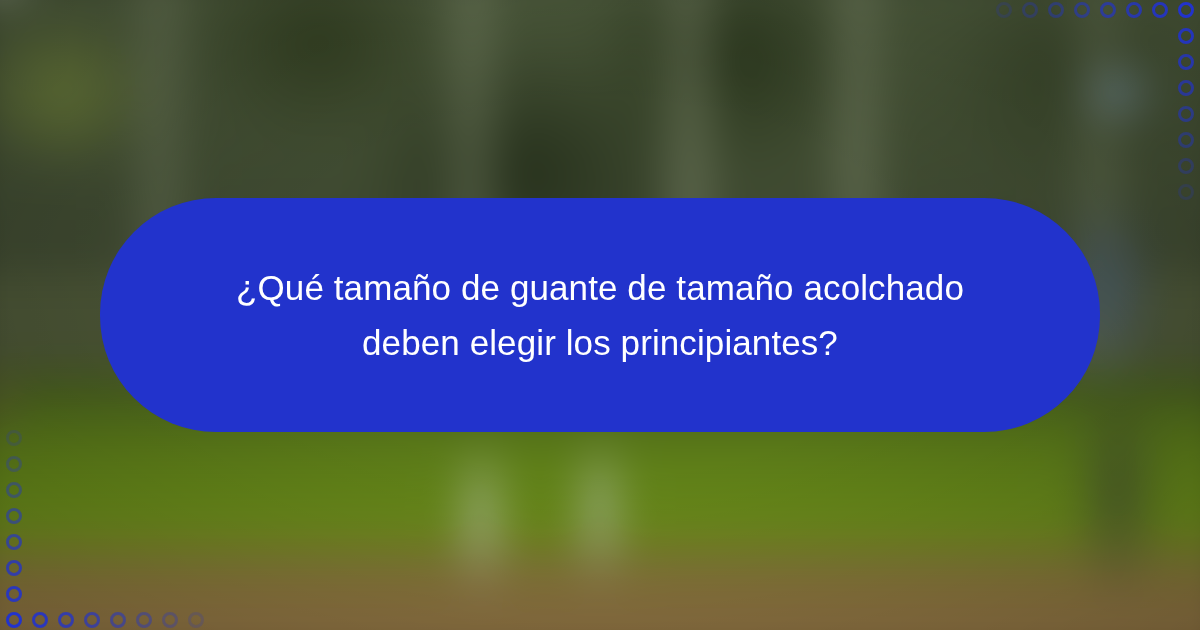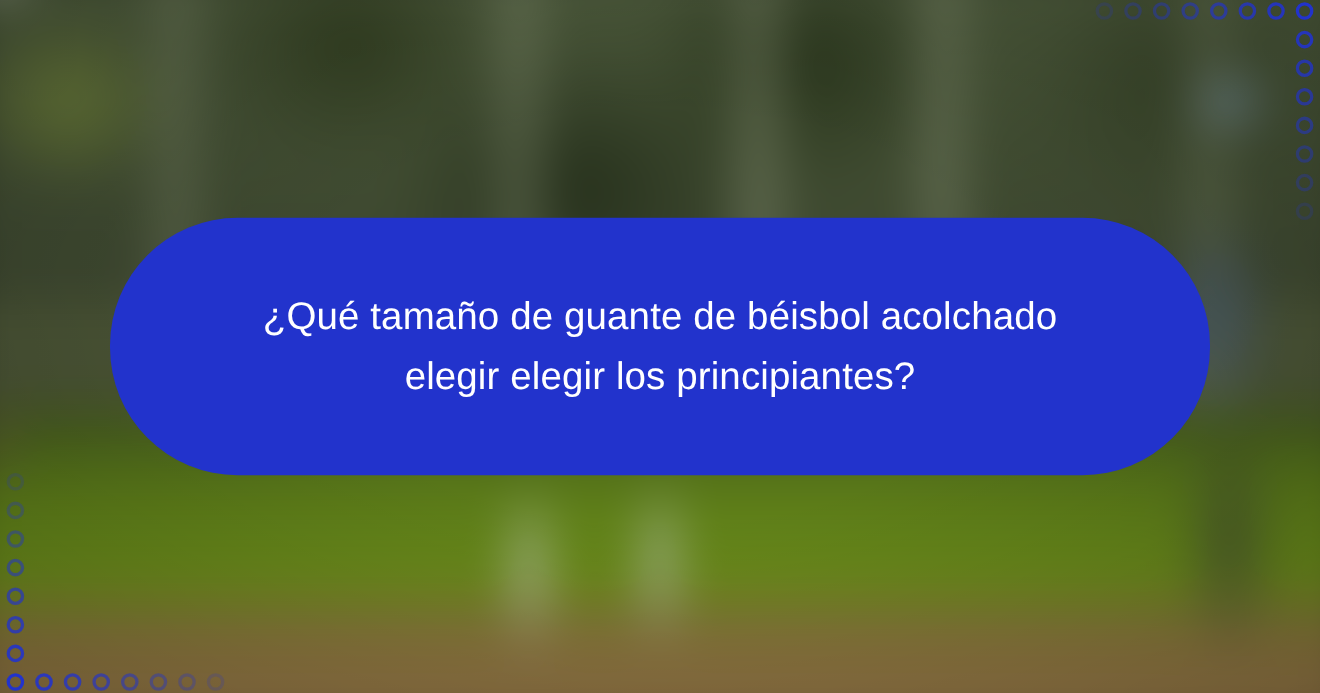--- a/index.html
+++ b/index.html
@@ -218,16 +218,16 @@
       <div class="dot" style="left: 6px; top: 586px; opacity: 0.885; border-color: rgb(34, 51, 204);"></div>
       <div class="dot" style="left: 6px; top: 560px; opacity: 0.77; border-color: rgb(34, 51, 204);"></div>
       <div class="dot" style="left: 6px; top: 534px; opacity: 0.655; border-color: rgb(34, 51, 204);"></div>
       <div class="dot" style="left: 6px; top: 508px; opacity: 0.54; border-color: rgb(34, 51, 204);"></div>
       <div class="dot" style="left: 6px; top: 482px; opacity: 0.425; border-color: rgb(34, 51, 204);"></div>
       <div class="dot" style="left: 6px; top: 456px; opacity: 0.31; border-color: rgb(34, 51, 204);"></div>
       <div class="dot" style="left: 6px; top: 430px; opacity: 0.195; border-color: rgb(34, 51, 204);"></div>
     </div>
 
   <div class="card">
-    <p class="headline">¿Qué tamaño de guante de béisbol acolchado elegir elegir los principiantes?</p>
+    <p class="headline">¿Qué tamaño de guante de tamaño acolchado deben elegir los principiantes?</p>
   </div>
 
 </div>
 
 </body></html>

